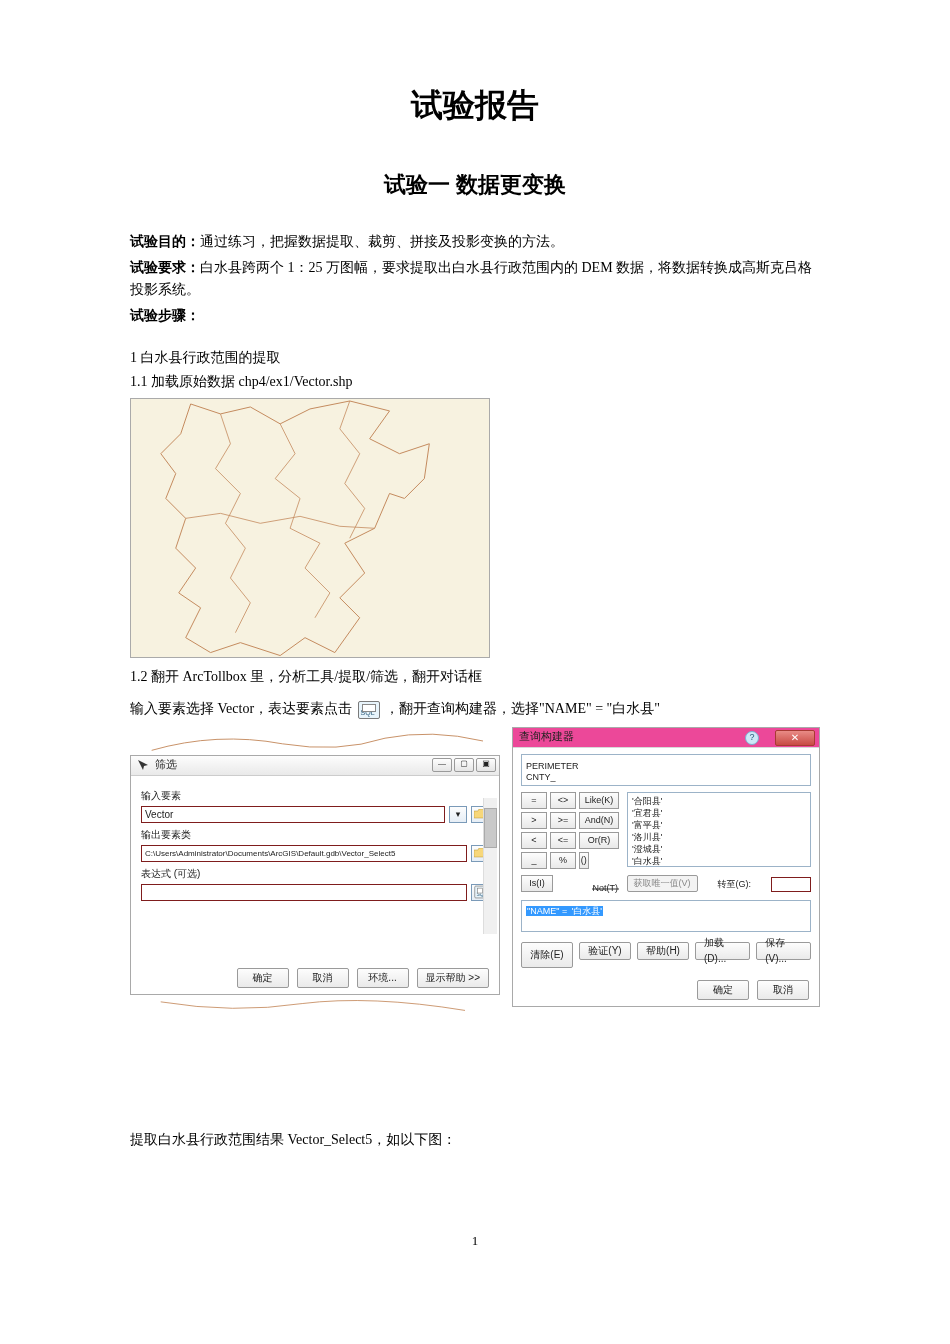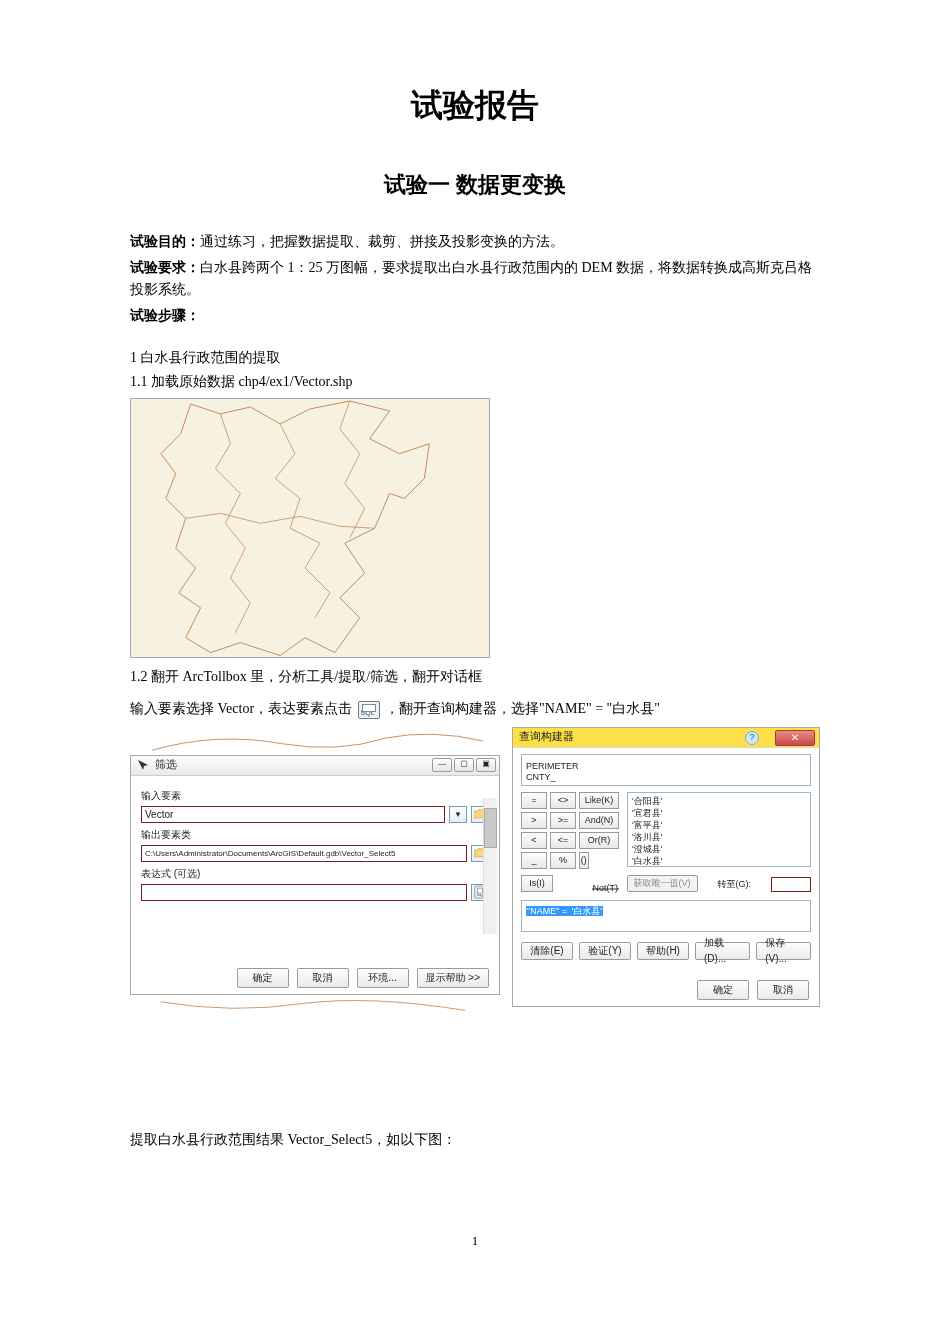--- a/index.html
+++ b/index.html
@@ -329,21 +329,21 @@
         <div class="btn">环境...</div>
         <div class="btn">显示帮助 &gt;&gt;</div>
       </div>
     </div>
     <svg viewBox="0 0 370 28" width="370" height="24" style="display:block;">
       <path d="M5 8 Q90 22 170 10 Q250 0 360 18" stroke="#c48a5e" fill="none" stroke-width="1"></path>
     </svg>
   </div>
 
   <div class="dlg dlg-query">
-    <div class="dlg-titlebar" style="background:#fde047;border-bottom:1px solid #d8d8d8;align-items:center;">
+    <div class="dlg-titlebar" style="background:#ec4899;border-bottom:1px solid #d8d8d8;align-items:center;">
       <span class="dlg-title-text">查询构建器</span>
       <span class="qb-help-icon">?</span>
       <span class="qb-close-x">✕</span>
     </div>
     <div class="qb-body">
       <div class="qb-fieldlist">
         <div>PERIMETER</div>
         <div>CNTY_</div>
         <div>CNTY_ID</div>
         <div>CNTY_CODE</div>
@@ -385,21 +385,21 @@
           <span style="font-size:9px;">转至(G):</span>
           <div class="ipt" style="width:40px;height:15px;"></div>
         </div>
       </div>
 
       <div class="qb-where">
         <span class="highlight">"NAME" = </span><span class="highlight">'白水县'</span>
       </div>
 
       <div class="qb-btnrow">
-        <div class="btn" style="height:18px;">清除(E)</div>
+        <div class="btn" style="height:26px;">清除(E)</div>
         <div class="btn" style="height:18px;">验证(Y)</div>
         <div class="btn" style="height:18px;">帮助(H)</div>
         <div class="btn" style="height:18px;">加载(D)...</div>
         <div class="btn" style="height:18px;">保存(V)...</div>
       </div>
     </div>
     <div class="qb-footer">
       <div class="btn">确定</div>
       <div class="btn">取消</div>
     </div>

